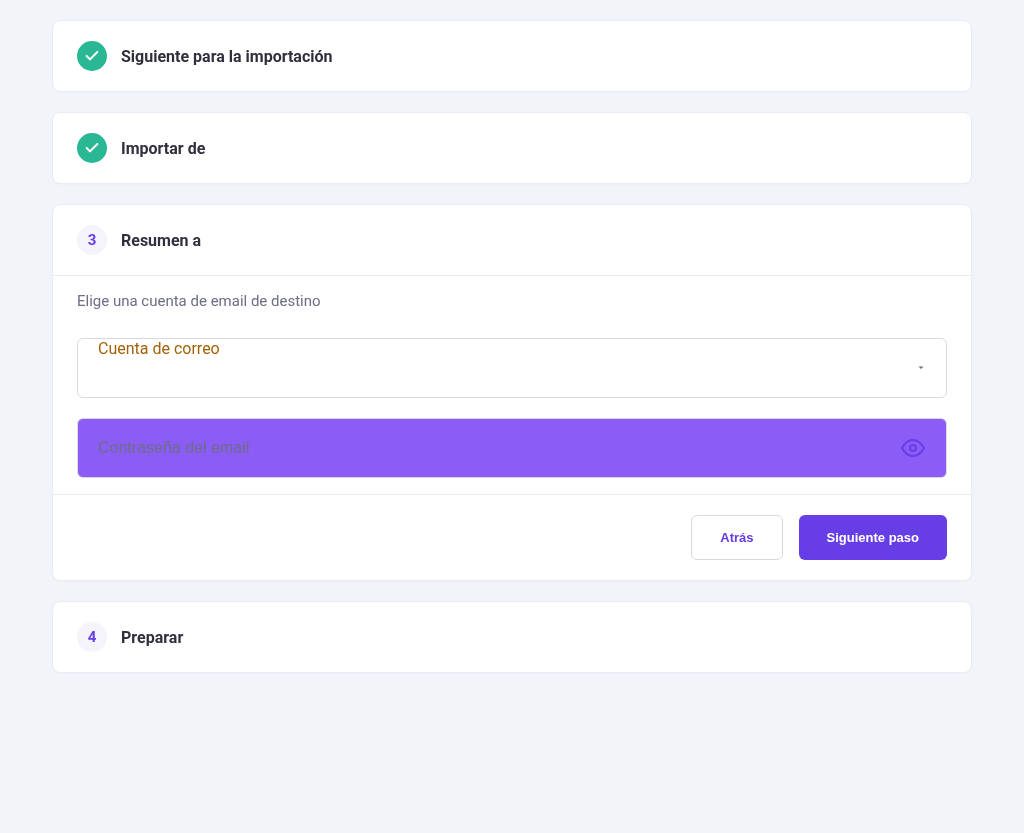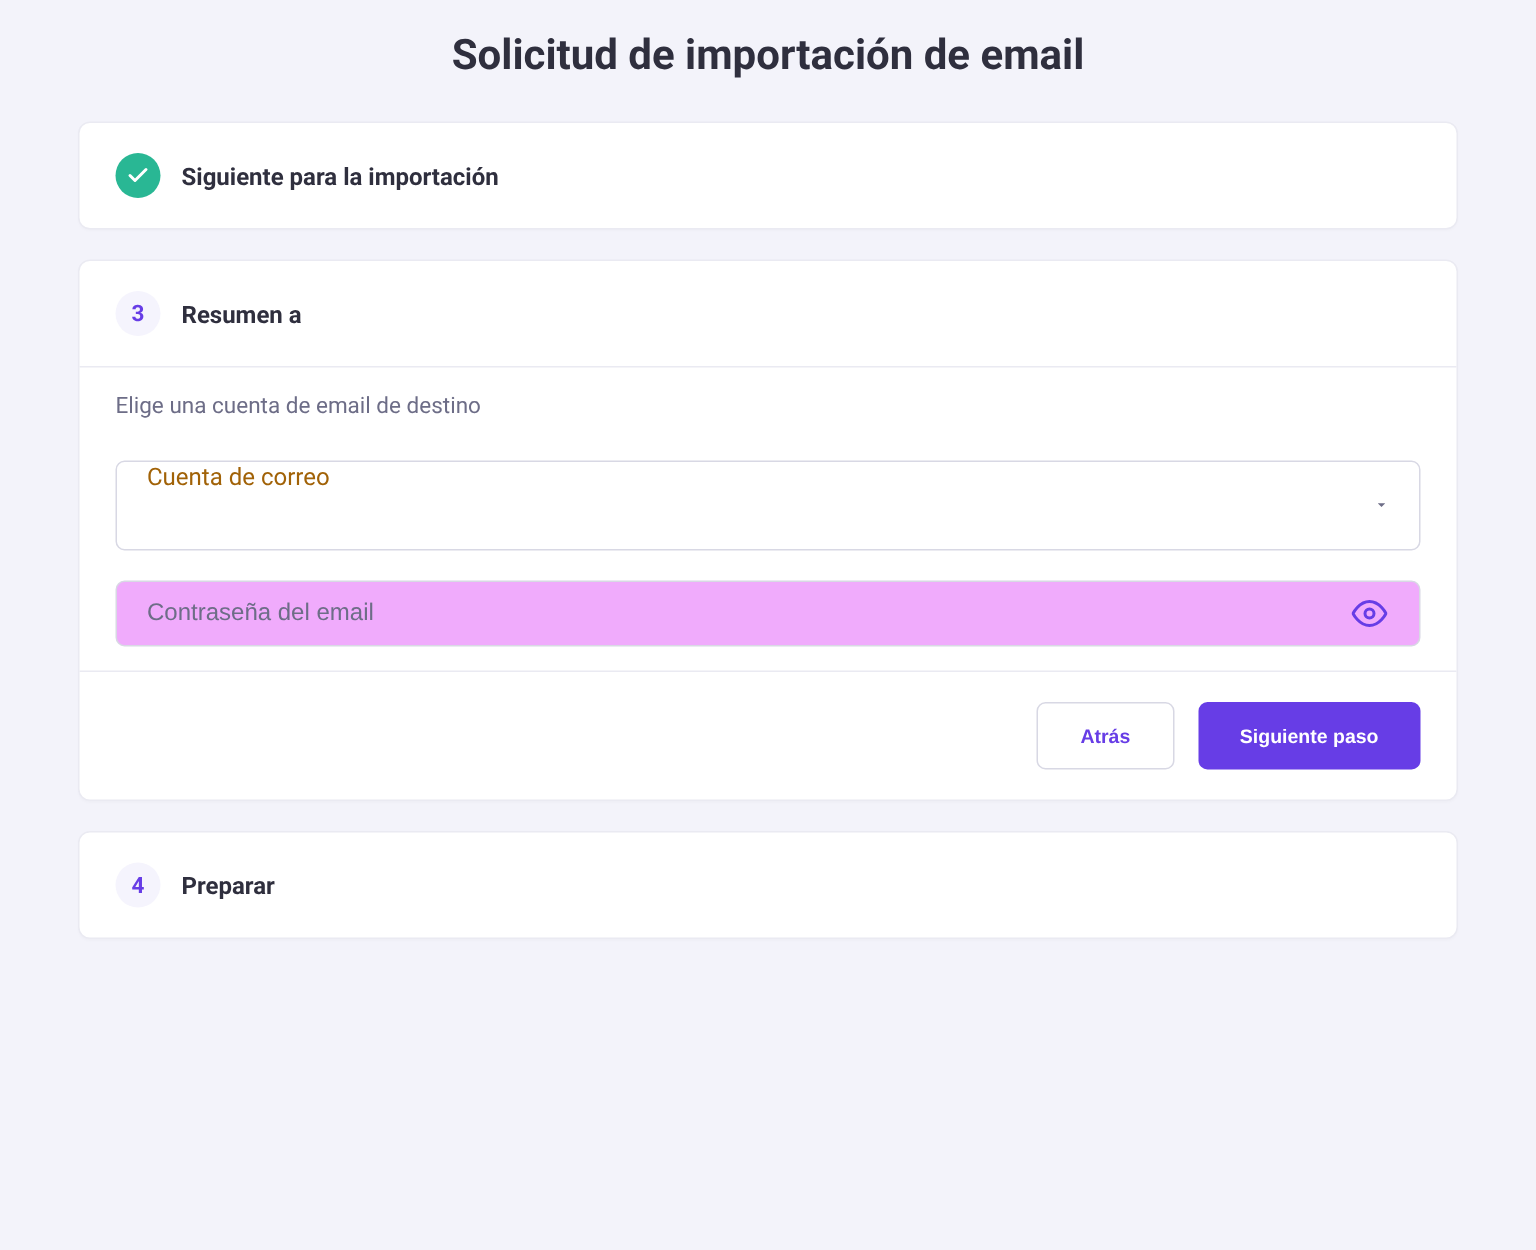--- a/index.html
+++ b/index.html
@@ -118,27 +118,27 @@
       pointer-events: none;
       color: #6d6d87;
     }
 
     .input-wrapper {
       position: relative;
     }
 
     .form-input {
       width: 100%;
-      height: 44px;
+      height: 60px;
       border: 1px solid #d8d8e4;
       border-radius: 6px;
       padding: 0 56px 0 20px;
       font-size: 16px;
       color: #2f2f3e;
-      background: #f0abfc;
+      background: #8b5cf6;
       outline: none;
     }
 
     .form-input::placeholder {
       color: #6d6d87;
     }
 
     .eye-button {
       position: absolute;
       right: 16px;
@@ -180,33 +180,42 @@
     .btn-primary {
       background: #673de6;
       color: #ffffff;
       padding-left: 28px;
     }
   </style>
 </head>
 <body>
 
 <div class="container">
-  <h1 class="page-title">Solicitud de importación de email</h1>
 
   <div class="step-card">
     <div class="step-header">
       <div class="step-icon completed">
         <svg viewBox="0 0 24 24" fill="none" stroke="#ffffff" stroke-width="3" stroke-linecap="round" stroke-linejoin="round">
           <polyline points="20 6 9 17 4 12"></polyline>
         </svg>
       </div>
       <div class="step-title">Siguiente para la importación</div>
     </div>
   </div>
 
+  <div class="step-card">
+    <div class="step-header">
+      <div class="step-icon completed">
+        <svg viewBox="0 0 24 24" fill="none" stroke="#ffffff" stroke-width="3" stroke-linecap="round" stroke-linejoin="round">
+          <polyline points="20 6 9 17 4 12"></polyline>
+        </svg>
+      </div>
+      <div class="step-title">Importar de</div>
+    </div>
+  </div>
 
   <div class="step-card">
     <div class="step-header">
       <div class="step-icon number">3</div>
       <div class="step-title">Resumen a</div>
     </div>
 
     <div class="step-body">
       <div class="step-description">Elige una cuenta de email de destino</div>
 

